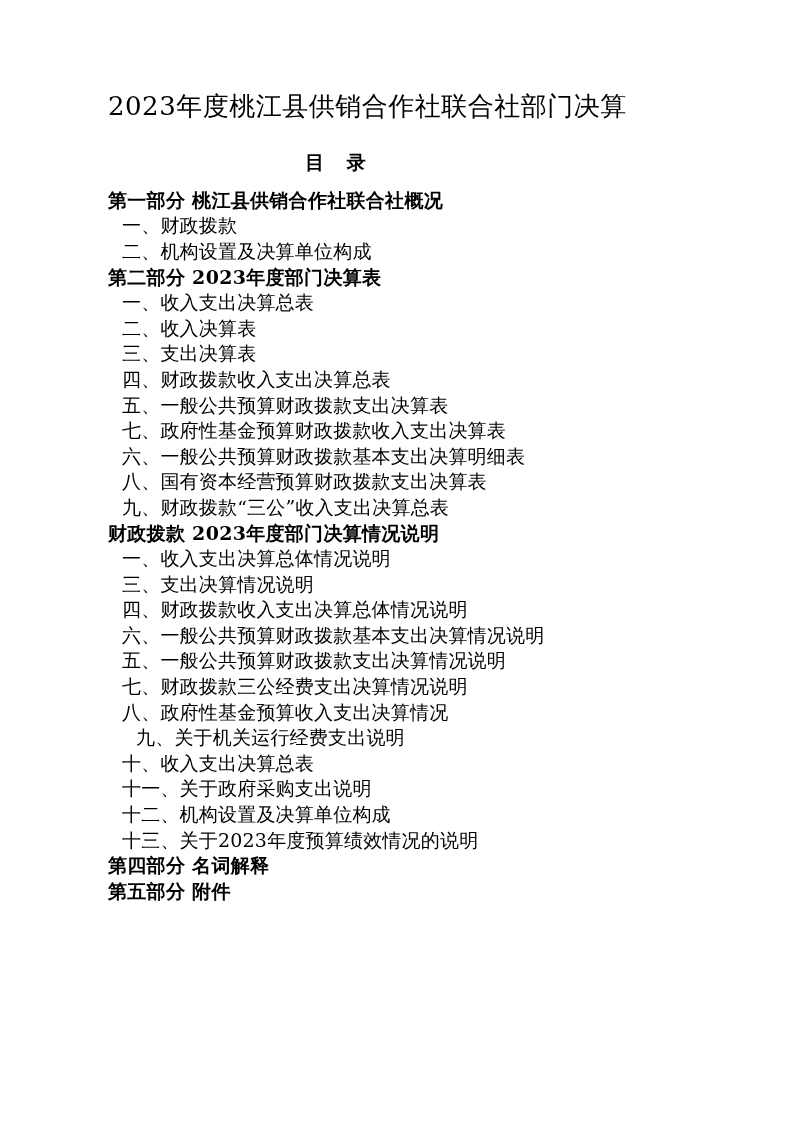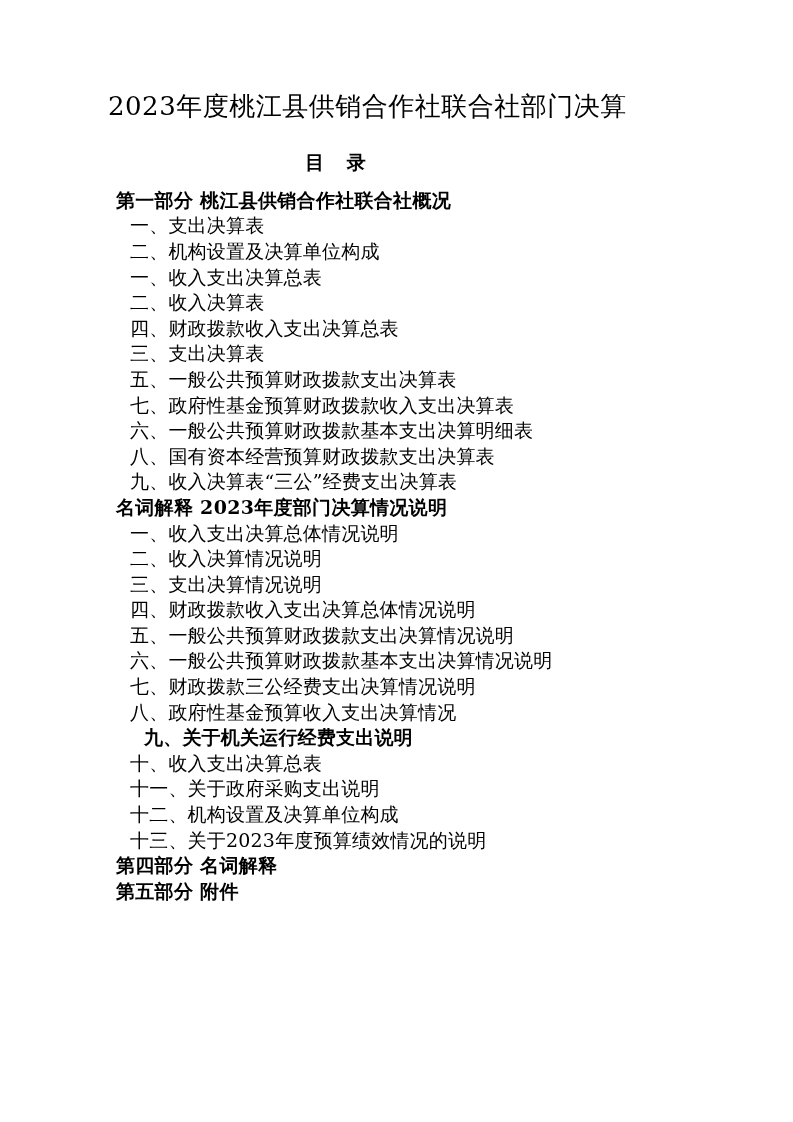--- a/index.html
+++ b/index.html
@@ -31,69 +31,68 @@
   }
   .toc-heading {
     text-align: center;
     font-size: 19px;
     font-weight: bold;
     letter-spacing: 8px;
     margin: 0 0 12px 0;
     padding-right: 150px;
   }
   .toc {
-    margin: 8px;
+    margin: 0;
     padding: 0;
     list-style: none;
   }
   .toc li {
     font-size: 19px;
     line-height: 25.6px;
     white-space: nowrap;
   }
   .toc li.part {
     font-weight: bold;
     letter-spacing: 0.3px;
   }
   .toc li.item {
     padding-left: 14px;
     letter-spacing: 0.2px;
   }
   .toc li.item-indent {
     padding-left: 28px;
     letter-spacing: 0.2px;
-    font-weight: bold;
   }
 </style>
 </head>
 <body>
 
 <div class="page">
   <h1 class="doc-title">2023年度桃江县供销合作社联合社部门决算</h1>
   <div class="toc-heading">目 录</div>
   <ul class="toc">
       <li class="part">第一部分  桃江县供销合作社联合社概况</li>
-      <li class="item">一、支出决算表</li>
+      <li class="item">一、财政拨款</li>
       <li class="item">二、机构设置及决算单位构成</li>
+      <li class="part">第二部分  2023年度部门决算表</li>
       <li class="item">一、收入支出决算总表</li>
       <li class="item">二、收入决算表</li>
+      <li class="item">三、支出决算表</li>
       <li class="item">四、财政拨款收入支出决算总表</li>
-      <li class="item">三、支出决算表</li>
       <li class="item">五、一般公共预算财政拨款支出决算表</li>
       <li class="item">七、政府性基金预算财政拨款收入支出决算表</li>
       <li class="item">六、一般公共预算财政拨款基本支出决算明细表</li>
       <li class="item">八、国有资本经营预算财政拨款支出决算表</li>
-      <li class="item">九、收入决算表“三公”经费支出决算表</li>
-      <li class="part">名词解释  2023年度部门决算情况说明</li>
+      <li class="item">九、财政拨款“三公”收入支出决算总表</li>
+      <li class="part">财政拨款  2023年度部门决算情况说明</li>
       <li class="item">一、收入支出决算总体情况说明</li>
-      <li class="item">二、收入决算情况说明</li>
       <li class="item">三、支出决算情况说明</li>
       <li class="item">四、财政拨款收入支出决算总体情况说明</li>
+      <li class="item">六、一般公共预算财政拨款基本支出决算情况说明</li>
       <li class="item">五、一般公共预算财政拨款支出决算情况说明</li>
-      <li class="item">六、一般公共预算财政拨款基本支出决算情况说明</li>
       <li class="item">七、财政拨款三公经费支出决算情况说明</li>
       <li class="item">八、政府性基金预算收入支出决算情况</li>
       <li class="item item-indent">九、关于机关运行经费支出说明</li>
       <li class="item">十、收入支出决算总表</li>
       <li class="item">十一、关于政府采购支出说明</li>
       <li class="item">十二、机构设置及决算单位构成</li>
       <li class="item">十三、关于2023年度预算绩效情况的说明</li>
       <li class="part">第四部分  名词解释</li>
       <li class="part">第五部分  附件</li>
     </ul>

